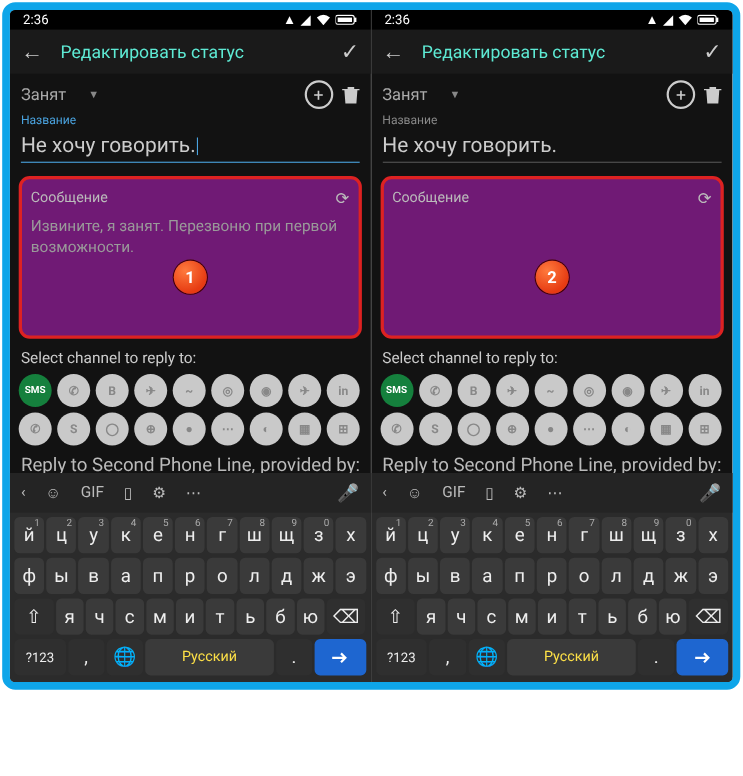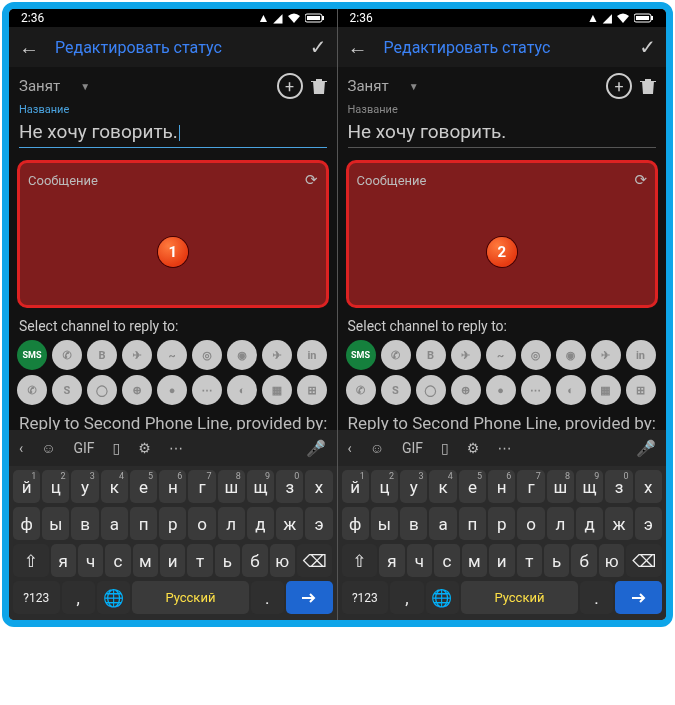--- a/index.html
+++ b/index.html
@@ -42,21 +42,21 @@
   }
   .statusbar .icons { display: flex; gap: 4px; align-items: center; }
   .header {
     height: 48px;
     display: flex;
     align-items: center;
     padding: 0 10px;
     background: #1a1a1a;
     gap: 16px;
   }
-  .header .title { flex: 1; font-size: 16px; color: #3b82f6; }
+  .header .title { flex: 1; font-size: 16px; color: #5eead4; }
   .header .back, .header .check { font-size: 20px; color: #ccc; }
   .status-row {
     display: flex;
     align-items: center;
     padding: 6px 10px 4px 10px;
     gap: 8px;
   }
   .status-select { flex: 1; color: #aaa; font-size: 15px; display: flex; align-items: center; gap: 20px; }
   .status-select .arrow { font-size: 10px; color: #888; }
   .plus-btn {
@@ -74,21 +74,21 @@
   }
   .name-input.dim { border-bottom-color: #555; }
   .cursor { display: inline-block; width: 1px; height: 16px; background: #4aa3df; vertical-align: middle; margin-left: 1px; }
   .msg-box {
     margin: 4px 8px 6px 8px;
     border: 3px solid #d22;
     border-radius: 10px;
     padding: 8px 8px 10px 8px;
     min-height: 148px;
     position: relative;
-    background: #7f1d1d;
+    background: #701a75;
   }
   .msg-head { display: flex; justify-content: space-between; align-items: center; margin-bottom: 8px; }
   .msg-head .lbl { font-size: 13px; color: #bbb; }
   .msg-head .sync { color: #bbb; font-size: 15px; }
   .msg-text { font-size: 14px; color: #9a9a9a; line-height: 1.35; }
   .badge {
     position: absolute;
     left: 50%; top: 56%;
     transform: translate(-50%, -20%);
     width: 30px; height: 30px;
@@ -184,20 +184,21 @@
       <div class="name-label">Название</div>
       <div class="name-input">
         <span>Не хочу говорить.</span><span class="cursor"></span>
       </div>
     </div>
     <div class="msg-box">
       <div class="msg-head">
         <span class="lbl">Сообщение</span>
         <span class="sync">⟳</span>
       </div>
+      <div class="msg-text">Извините, я занят. Перезвоню при первой возможности.</div>
       <div class="badge">1</div>
     </div>
     <div class="select-channel">Select channel to reply to:</div>
     <div class="channel-rows">
       <div class="ch-row">
         <div class="ch sms">SMS</div>
         <div class="ch">✆</div>
         <div class="ch">B</div>
         <div class="ch">✈</div>
         <div class="ch">~</div>

